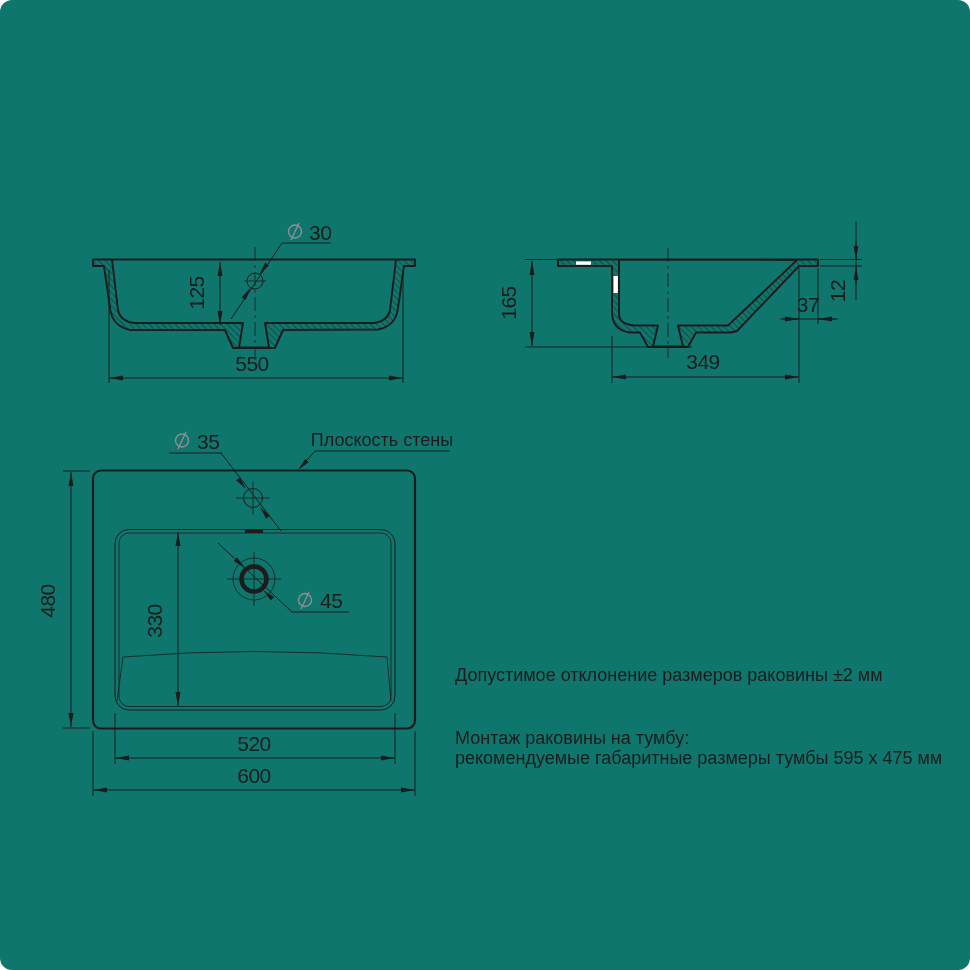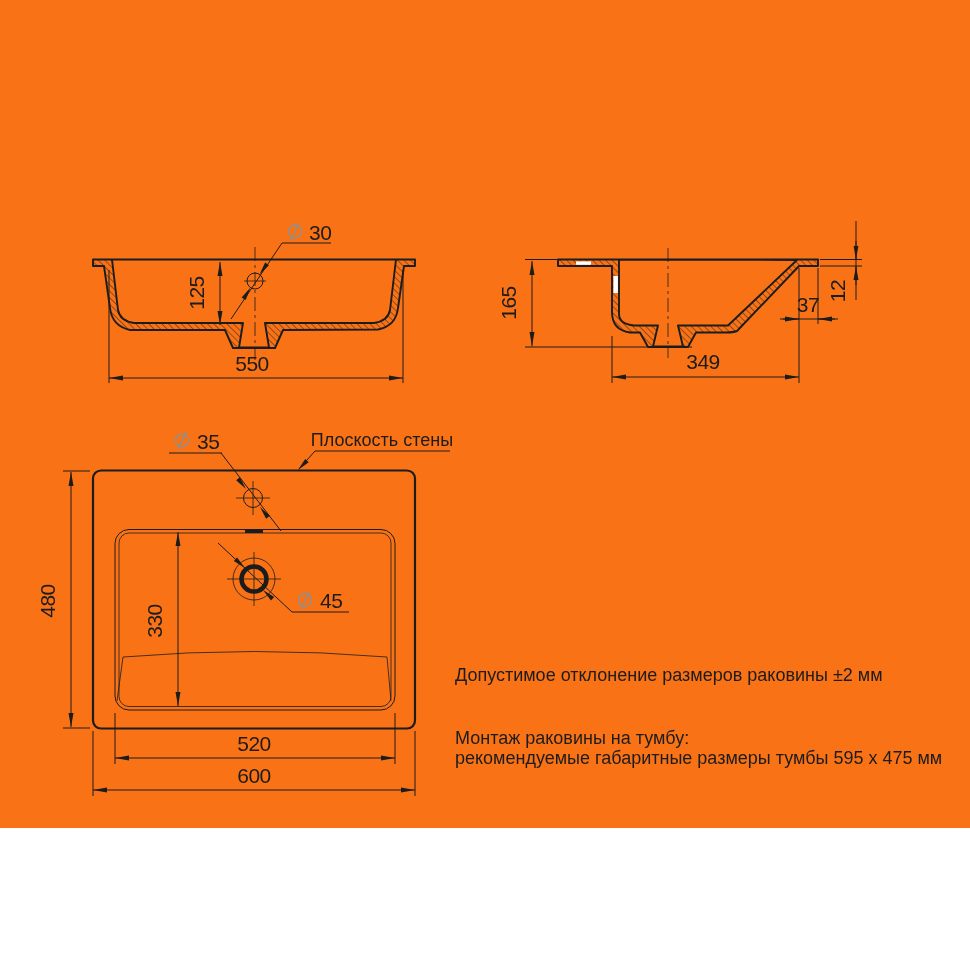--- a/index.html
+++ b/index.html
@@ -1,16 +1,16 @@
 <!DOCTYPE html>
 <html><head>
 <meta charset="utf-8">
 <style>
   html,body{margin:0;padding:0;background:#ffffff;}
-  .canvas{position:relative;width:970px;height:828px;background:#f97316;overflow:hidden;}
+  .canvas{position:relative;width:970px;height:970px;background:#0f766e;overflow:hidden;border-radius:12px;}
   svg{display:block;}
   .dim{font-family:"Liberation Sans",sans-serif;font-size:21px;fill:#1c1c1c;letter-spacing:-0.5px;}
   .note{font-family:"Liberation Sans",sans-serif;font-size:18px;fill:#1c1c1c;}
   .thick{stroke:#1c1c1c;stroke-width:2.2;fill:none;stroke-linejoin:round;}
   .thin{stroke:#1c1c1c;stroke-width:1;fill:none;}
   .xthin{stroke:#1c1c1c;stroke-width:0.8;fill:none;}
   .cl{stroke:#1c1c1c;stroke-width:0.8;fill:none;stroke-dasharray:14 4 3 4;}
   .band{fill:url(#hatch);fill-rule:evenodd;stroke:#1c1c1c;stroke-width:1.9;stroke-linejoin:round;}
   .arrow{fill:#1c1c1c;stroke:none;}
   .diasym{stroke:#8f8f8f;stroke-width:1.4;fill:none;}

